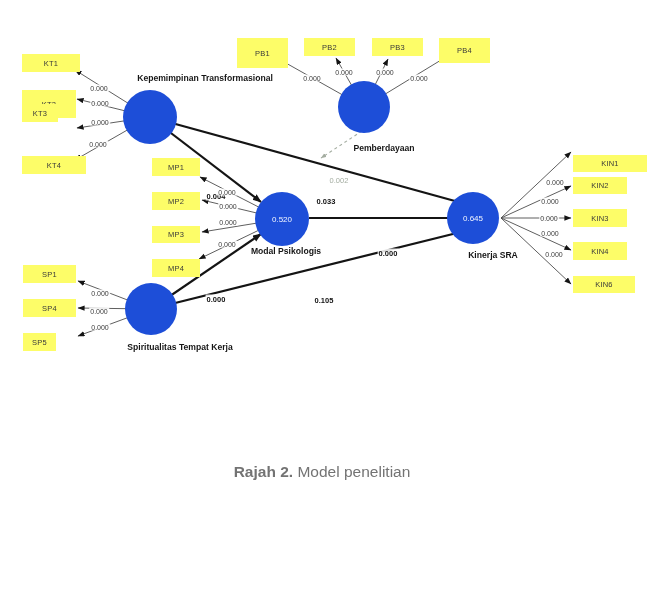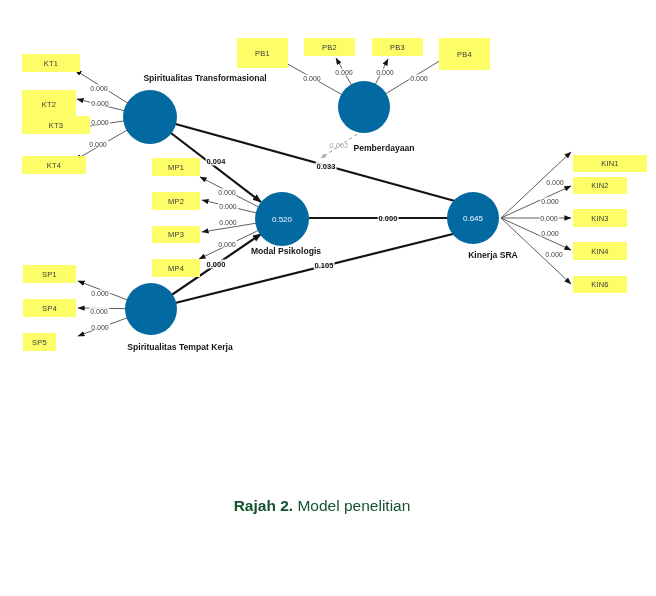--- a/index.html
+++ b/index.html
@@ -1,32 +1,32 @@
 <!DOCTYPE html>
 <html><head>
 <meta charset="utf-8">
 <style>
   html,body{margin:0;padding:0;background:#fff;}
   #stage{position:relative;width:656px;height:596px;background:#fff;overflow:hidden;
          font-family:"Liberation Sans",sans-serif;}
   #wires{position:absolute;left:0;top:0;z-index:1;}
   .box{position:absolute;z-index:3;background:#fdfd68;display:flex;align-items:center;
        justify-content:center;font-size:7.5px;color:#3a3a3a;letter-spacing:.2px;}
-  .circle{position:absolute;z-index:2;border-radius:50%;background:#0369a1;display:flex;
+  .circle{position:absolute;z-index:2;border-radius:50%;background:#1d4ed8;display:flex;
           align-items:center;justify-content:center;color:#f2f6ff;font-size:8px;}
   .cname{position:absolute;z-index:4;transform:translate(-50%,-50%);font-weight:bold;
          font-size:8.6px;color:#161616;white-space:nowrap;}
   .load{position:absolute;z-index:4;transform:translate(-50%,-50%);font-size:7px;
         color:#3d3d3d;background:rgba(255,255,255,.88);padding:0 1px;white-space:nowrap;}
   .coef{position:absolute;z-index:4;transform:translate(-50%,-50%);font-size:7.5px;
         font-weight:bold;color:#111;background:rgba(255,255,255,.85);padding:0 1px;
-        white-space:nowrap;}
+        white-space:nowrap;margin-top:35px;}
   .coef.gray{color:#a4ada1;font-weight:normal;background:none;}
-  #caption{position:absolute;left:322px;top:497px;transform:translateX(-50%);
-           font-size:15.5px;color:#14532d;white-space:nowrap;z-index:4;}
+  #caption{position:absolute;left:322px;top:463px;transform:translateX(-50%);
+           font-size:15.5px;color:#737373;white-space:nowrap;z-index:4;}
   #caption .b{font-weight:bold;}
 </style>
 </head>
 <body>
 
 <div id="stage">
 
   <svg id="wires" width="656" height="470">
     <defs>
       <marker id="ahS" markerUnits="userSpaceOnUse" markerWidth="8" markerHeight="6" refX="6.6" refY="2.7" orient="auto">
@@ -69,54 +69,54 @@
     <line x1="150" y1="117" x2="473" y2="206" stroke="#141414" stroke-width="2.2" marker-end="url(#ahL)"></line>
     <line x1="309" y1="218" x2="473" y2="218" stroke="#141414" stroke-width="2.2" marker-end="url(#ahL)"></line>
     <line x1="151" y1="309" x2="261" y2="234" stroke="#141414" stroke-width="2.2" marker-end="url(#ahL)"></line>
     <line x1="151" y1="309" x2="473" y2="229" stroke="#141414" stroke-width="2.2" marker-end="url(#ahL)"></line>
 
     <line x1="362" y1="131" x2="321" y2="158" stroke="#a4ada1" stroke-width="1.1" stroke-dasharray="3,3" marker-end="url(#ahG)"></line>
   </svg>
 
   <div class="box" style="left:22px;top:54px;width:58px;height:18px">KT1</div>
   <div class="box" style="left:22px;top:90px;width:54px;height:28px">KT2</div>
-  <div class="box" style="left:22px;top:116px;width:68px;height:18px">KT3</div>
+  <div class="box" style="left:22px;top:104px;width:36px;height:18px">KT3</div>
   <div class="box" style="left:22px;top:156px;width:64px;height:18px">KT4</div>
 
   <div class="box" style="left:237px;top:38px;width:51px;height:30px">PB1</div>
   <div class="box" style="left:304px;top:38px;width:51px;height:18px">PB2</div>
   <div class="box" style="left:372px;top:38px;width:51px;height:18px">PB3</div>
-  <div class="box" style="left:439px;top:38px;width:51px;height:32px">PB4</div>
+  <div class="box" style="left:439px;top:38px;width:51px;height:25px">PB4</div>
 
   <div class="box" style="left:152px;top:158px;width:48px;height:18px">MP1</div>
   <div class="box" style="left:152px;top:192px;width:48px;height:18px">MP2</div>
   <div class="box" style="left:152px;top:226px;width:48px;height:17px">MP3</div>
   <div class="box" style="left:152px;top:259px;width:48px;height:18px">MP4</div>
 
   <div class="box" style="left:23px;top:265px;width:53px;height:18px">SP1</div>
   <div class="box" style="left:23px;top:299px;width:53px;height:18px">SP4</div>
   <div class="box" style="left:23px;top:333px;width:33px;height:18px">SP5</div>
 
   <div class="box" style="left:573px;top:155px;width:74px;height:17px">KIN1</div>
   <div class="box" style="left:573px;top:177px;width:54px;height:17px">KIN2</div>
   <div class="box" style="left:573px;top:209px;width:54px;height:18px">KIN3</div>
   <div class="box" style="left:573px;top:242px;width:54px;height:18px">KIN4</div>
-  <div class="box" style="left:573px;top:276px;width:54px;height:17px">KIN6</div>
+  <div class="box" style="left:573px;top:276px;width:62px;height:17px">KIN6</div>
 
   <div class="circle" style="left:123px;top:90px;width:54px;height:54px"></div>
   <div class="circle" style="left:338px;top:81px;width:52px;height:52px"></div>
   <div class="circle" style="left:255px;top:192px;width:54px;height:54px">
     <span>0.520</span>
   </div>
   <div class="circle" style="left:125px;top:283px;width:52px;height:52px"></div>
   <div class="circle" style="left:447px;top:192px;width:52px;height:52px">
     <span>0.645</span>
   </div>
 
-  <div class="cname" style="left:205px;top:78px">Spiritualitas Transformasional</div>
+  <div class="cname" style="left:205px;top:78px">Kepemimpinan Transformasional</div>
   <div class="cname" style="left:384px;top:148px">Pemberdayaan</div>
   <div class="cname" style="left:286px;top:251px">Modal Psikologis</div>
   <div class="cname" style="left:180px;top:347px">Spiritualitas Tempat Kerja</div>
   <div class="cname" style="left:493px;top:255px">Kinerja SRA</div>
 
   <div class="coef" style="left:216px;top:161px">0.004</div>
   <div class="coef" style="left:326px;top:166px">0.033</div>
   <div class="coef gray" style="left:339px;top:145px">0.002</div>
   <div class="coef" style="left:388px;top:218px">0.000</div>
   <div class="coef" style="left:216px;top:264px">0.000</div>

